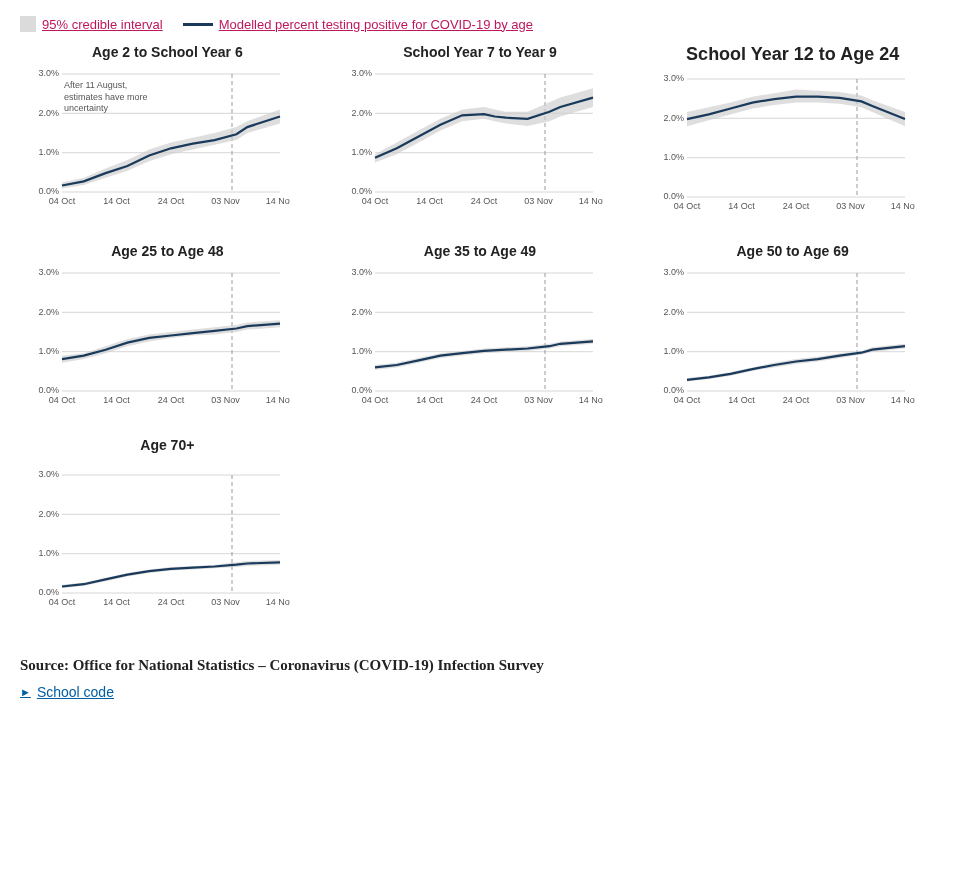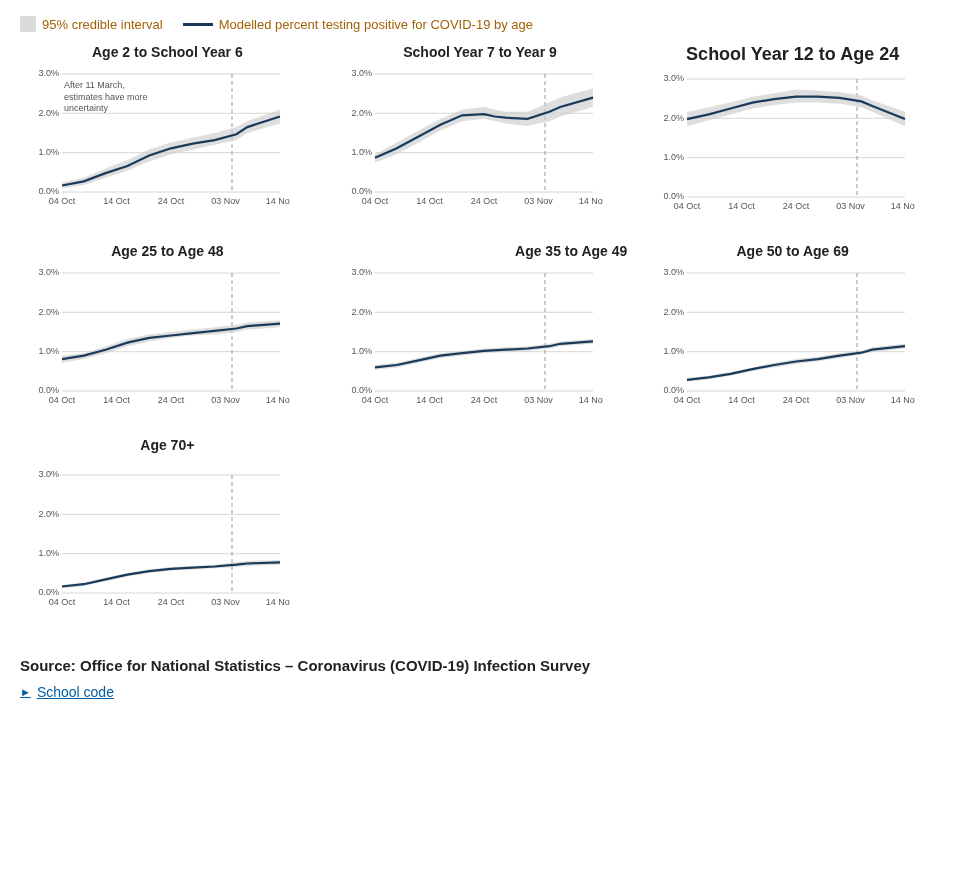--- a/index.html
+++ b/index.html
@@ -9,21 +9,22 @@
       color: #222;
       padding: 16px 20px;
       width: 960px;
     }
     .legend {
       display: flex;
       align-items: center;
       gap: 20px;
       margin-bottom: 12px;
       font-size: 13px;
-      color: #a16207;
+      color: #be185d;
+      text-decoration: underline;
     }
     .legend-item {
       display: flex;
       align-items: center;
       gap: 6px;
     }
     .legend-box {
       width: 16px;
       height: 16px;
       background: #ccc;
@@ -32,20 +33,21 @@
     .legend-line {
       width: 30px;
       height: 3px;
       background: #1a3a5c;
     }
     .source-text {
       margin-top: 30px;
       font-size: 15px;
       font-weight: bold;
       color: #222;
+      font-family: Liberation Serif, serif;
     }
     .embed-link {
       display: flex;
       align-items: center;
       gap: 6px;
       margin-top: 10px;
       color: #005ea5;
       font-size: 14px;
       cursor: pointer;
       text-decoration: underline;
@@ -83,21 +85,21 @@
             <line x1="42" y1="130.0" x2="260" y2="130.0" stroke="#ccc" stroke-width="0.8"></line>
             <text x="39" y="130.0" text-anchor="end" dominant-baseline="middle" font-size="9" fill="#555">0.0%</text>
             <line x1="212.0" y1="12" x2="212.0" y2="130" stroke="#999" stroke-width="1" stroke-dasharray="4,3"></line>
             <polygon points="42.0,126.5 63.8,122.9 85.6,115.8 107.4,108.8 129.2,99.3 151.0,92.2 172.8,87.5 194.6,82.8 216.4,78.1 227.3,71.0 260.0,61.6 260.0,47.4 227.3,59.2 216.4,65.1 194.6,71.0 172.8,75.7 151.0,80.4 129.2,87.5 107.4,98.1 85.6,106.4 63.8,115.8 42.0,120.6" fill="#ccc" opacity="0.65"></polygon>
             <path d="M42.0,123.5 L63.8,119.4 L85.6,111.1 L107.4,104.0 L129.2,93.4 L151.0,86.3 L172.8,81.6 L194.6,78.1 L216.4,72.2 L227.3,65.1 L260.0,54.5" fill="none" stroke="#1a3a5c" stroke-width="2.2"></path>
             <text x="42.0" y="142" text-anchor="middle" font-size="9" fill="#555">04 Oct</text>
             <text x="96.5" y="142" text-anchor="middle" font-size="9" fill="#555">14 Oct</text>
             <text x="151.0" y="142" text-anchor="middle" font-size="9" fill="#555">24 Oct</text>
             <text x="205.5" y="142" text-anchor="middle" font-size="9" fill="#555">03 Nov</text>
             <text x="260.0" y="142" text-anchor="middle" font-size="9" fill="#555">14 Nov</text>
-          </svg><div style="position: absolute; top: 18px; left: 44px; font-size: 9px; color: rgb(85, 85, 85); line-height: 1.3; max-width: 100px;">After 11 March, estimates have more uncertainty</div></div>
+          </svg><div style="position: absolute; top: 18px; left: 44px; font-size: 9px; color: rgb(85, 85, 85); line-height: 1.3; max-width: 100px;">After 11 August, estimates have more uncertainty</div></div>
       </div>
       <div style="position: relative;">
         <div style="font-weight: bold; font-size: 14px; text-align: center; margin-bottom: 2px;">School Year 7 to Year 9</div>
         <div style="position: relative;"><svg width="270" height="160" viewBox="0 0 270 160" xmlns="http://www.w3.org/2000/svg">
             <rect x="42" y="12" width="218" height="118" fill="white"></rect>
             <line x1="42" y1="12.0" x2="260" y2="12.0" stroke="#ccc" stroke-width="0.8"></line>
             <text x="39" y="12.0" text-anchor="end" dominant-baseline="middle" font-size="9" fill="#555">3.0%</text>
             <line x1="42" y1="51.3" x2="260" y2="51.3" stroke="#ccc" stroke-width="0.8"></line>
             <text x="39" y="51.3" text-anchor="end" dominant-baseline="middle" font-size="9" fill="#555">2.0%</text>
             <line x1="42" y1="90.7" x2="260" y2="90.7" stroke="#ccc" stroke-width="0.8"></line>
@@ -154,21 +156,21 @@
             <polygon points="42.0,101.7 63.8,98.1 85.6,92.2 107.4,85.2 129.2,80.4 151.0,76.9 172.8,74.5 194.6,73.4 216.4,71.0 227.3,68.6 260.0,66.3 260.0,59.2 227.3,61.6 216.4,63.9 194.6,66.3 172.8,68.6 151.0,71.0 129.2,73.4 107.4,78.1 85.6,85.2 63.8,92.2 42.0,94.6" fill="#ccc" opacity="0.65"></polygon>
             <path d="M42.0,98.1 L63.8,94.6 L85.6,88.7 L107.4,81.6 L129.2,76.9 L151.0,74.5 L172.8,72.2 L194.6,69.8 L216.4,67.5 L227.3,65.1 L260.0,62.7" fill="none" stroke="#1a3a5c" stroke-width="2.2"></path>
             <text x="42.0" y="142" text-anchor="middle" font-size="9" fill="#555">04 Oct</text>
             <text x="96.5" y="142" text-anchor="middle" font-size="9" fill="#555">14 Oct</text>
             <text x="151.0" y="142" text-anchor="middle" font-size="9" fill="#555">24 Oct</text>
             <text x="205.5" y="142" text-anchor="middle" font-size="9" fill="#555">03 Nov</text>
             <text x="260.0" y="142" text-anchor="middle" font-size="9" fill="#555">14 Nov</text>
           </svg></div>
       </div>
       <div style="position: relative;">
-        <div style="font-weight: bold; font-size: 14px; text-align: right; margin-bottom: 2px;">Age 35 to Age 49</div>
+        <div style="font-weight: bold; font-size: 14px; text-align: center; margin-bottom: 2px;">Age 35 to Age 49</div>
         <div style="position: relative;"><svg width="270" height="160" viewBox="0 0 270 160" xmlns="http://www.w3.org/2000/svg">
             <rect x="42" y="12" width="218" height="118" fill="white"></rect>
             <line x1="42" y1="12.0" x2="260" y2="12.0" stroke="#ccc" stroke-width="0.8"></line>
             <text x="39" y="12.0" text-anchor="end" dominant-baseline="middle" font-size="9" fill="#555">3.0%</text>
             <line x1="42" y1="51.3" x2="260" y2="51.3" stroke="#ccc" stroke-width="0.8"></line>
             <text x="39" y="51.3" text-anchor="end" dominant-baseline="middle" font-size="9" fill="#555">2.0%</text>
             <line x1="42" y1="90.7" x2="260" y2="90.7" stroke="#ccc" stroke-width="0.8"></line>
             <text x="39" y="90.7" text-anchor="end" dominant-baseline="middle" font-size="9" fill="#555">1.0%</text>
             <line x1="42" y1="130.0" x2="260" y2="130.0" stroke="#ccc" stroke-width="0.8"></line>
             <text x="39" y="130.0" text-anchor="end" dominant-baseline="middle" font-size="9" fill="#555">0.0%</text>

